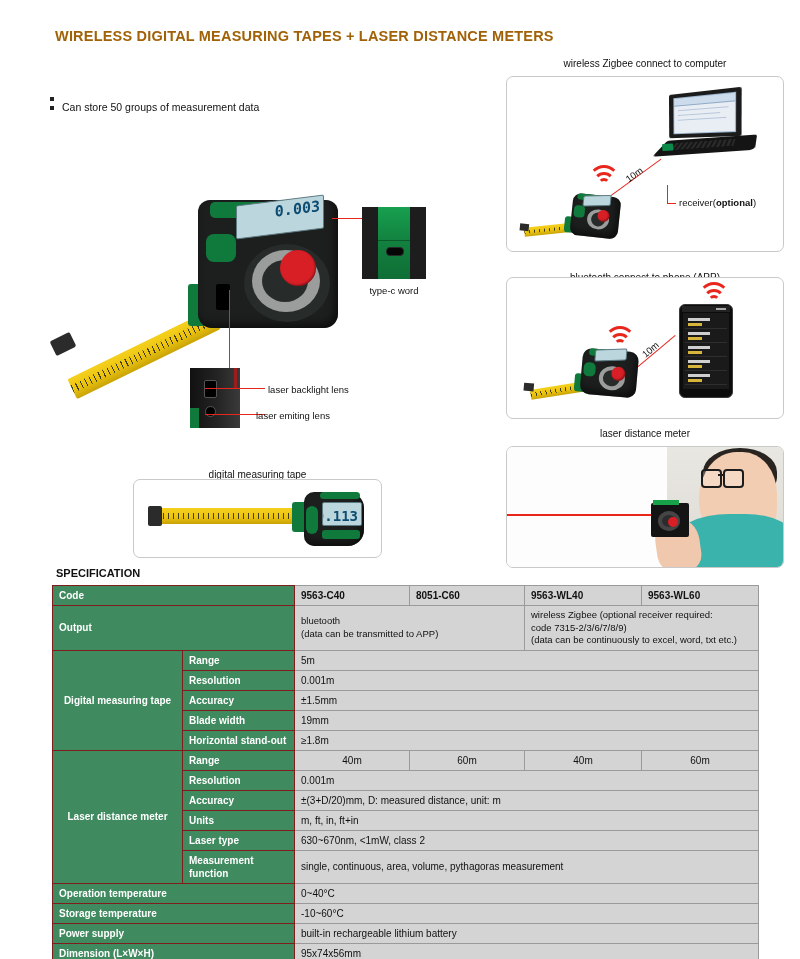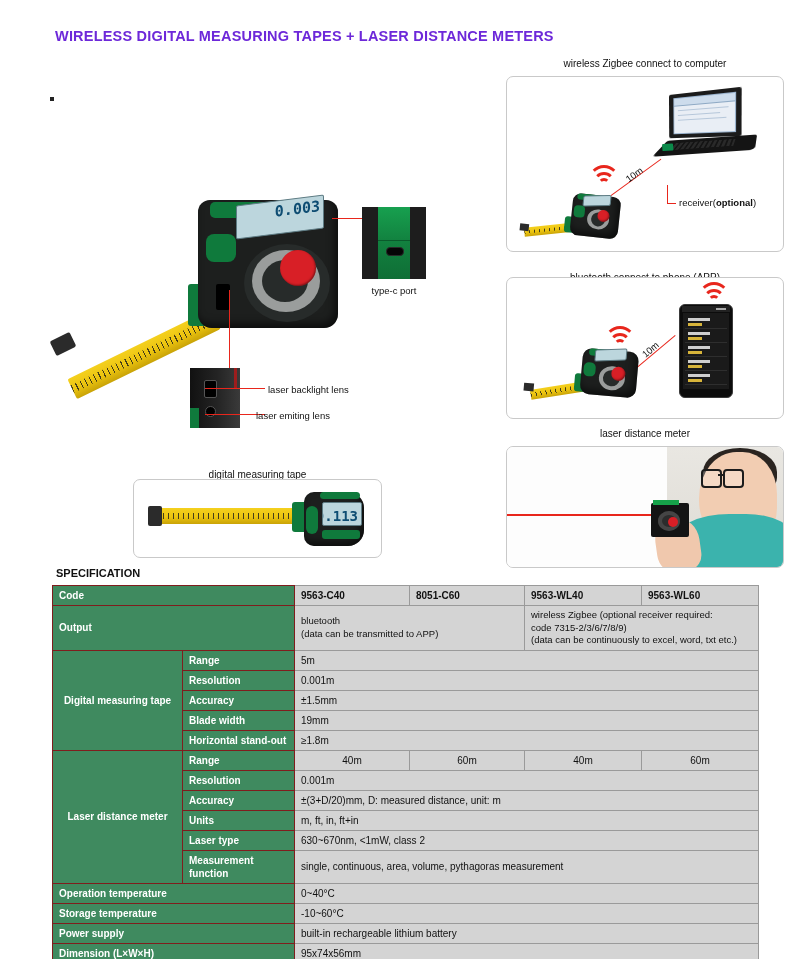--- a/index.html
+++ b/index.html
@@ -17,21 +17,21 @@
   }
 
   
   .page-title {
     position: absolute;
     left: 55px;
     top: 28px;
     font-size: 14.5px;
     font-weight: bold;
     letter-spacing: 0.2px;
-    color: #6d28d9;
+    color: #a16207;
     white-space: nowrap;
   }
 
   
   .features {
     position: absolute;
     left: 50px;
     top: 92px;
     width: 330px;
   }
@@ -436,20 +436,24 @@
 </style>
 </head>
 <body>
 
 <div class="page-title">WIRELESS DIGITAL MEASURING TAPES + LASER DISTANCE METERS</div>
 
 <div class="features">
   <div class="feature-row">
     <span class="bullet-sq"></span>
   </div>
+  <div class="feature-row">
+    <span class="bullet-sq"></span>
+    <span>Can store 50 groups of measurement data</span>
+  </div>
 </div>
 
 <div id="hero">
 
   <div class="tape-blade" style="left:8px; top:120px; width:160px; height:22px; transform:rotate(-26deg); transform-origin:right center; border-radius:2px;">
     <div class="tape-blade-marks"></div>
   </div>
   <div class="tape-hook" style="left:4px; top:148px; width:22px; height:16px; transform:rotate(-26deg); border-radius:2px;"></div>
 
   <div class="tape-green-side" style="left:140px; top:96px; width:28px; height:42px;"></div>
@@ -468,21 +472,21 @@
 
 <div class="red-lead" style="left:332px; top:218px; width:30px; height:1px;"></div>
 
 <div class="red-lead" style="left:229px; top:290px; width:1px; height:78px;"></div>
 
 <div id="typec-box">
   <div class="green-face"></div>
   <div class="seam"></div>
   <div class="port"></div>
 </div>
-<div id="typec-caption">type-c port</div>
+<div id="typec-caption">type-c word</div>
 
 <div id="lens-box">
   <div class="dark"></div>
   <div class="greenedge"></div>
   <div class="rededge"></div>
   <div class="recv-lens"></div>
   <div class="emit-lens"></div>
 </div>
 <div class="red-lead" style="left:205px; top:388px; width:60px; height:1px;"></div>
 <div class="lens-label" style="left:268px; top:389px; transform:translateY(-50%);">laser backlight lens</div>

